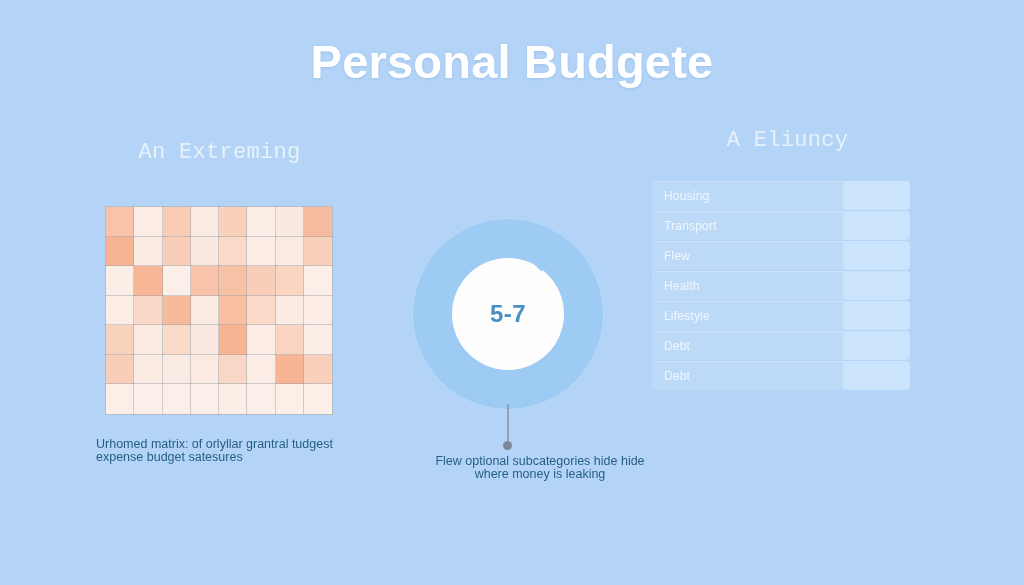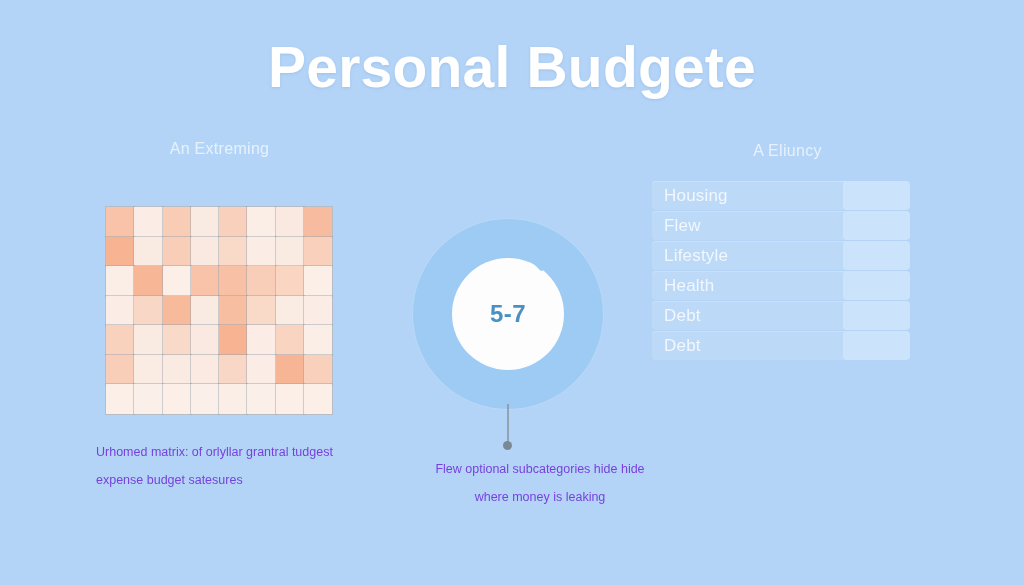--- a/index.html
+++ b/index.html
@@ -15,38 +15,39 @@
     position: relative;
   }
 
   
   #page-title {
     position: absolute;
     top: 34px;
     left: 0;
     width: 1024px;
     text-align: center;
-    font-size: 57px;
+    font-size: 47px;
     font-weight: bold;
     color: #ffffff;
     letter-spacing: 0.2px;
     text-shadow: 0 1px 3px rgba(120,160,210,0.35);
   }
 
   
   .col-heading {
     position: absolute;
-    font-size: 16px;
+    font-size: 22px;
     color: #ecf4fd;
     text-align: center;
     letter-spacing: 0.3px;
     opacity: 0.92;
+    font-family: Liberation Mono, monospace;
   }
   #heading-left  { top: 140px; left: 92px;  width: 255px; }
-  #heading-right { top: 142px; left: 660px; width: 255px; }
+  #heading-right { top: 128px; left: 660px; width: 255px; }
 
   
   #heatmap-panel {
     position: absolute;
     left: 105px;
     top: 206px;
     width: 228px;
     height: 209px;
   }
   #heatmap-grid {
@@ -64,22 +65,22 @@
     width: 100%;
     height: 100%;
     outline: 0.5px solid rgba(150,160,170,0.45);
     outline-offset: -0.5px;
   }
 
   
   .caption {
     position: absolute;
     font-size: 12.5px;
-    line-height: 28px;
-    color: #6d28d9;
+    line-height: 13px;
+    color: #0c4a6e;
     opacity: 0.85;
   }
   #caption-left {
     left: 96px;
     top: 438px;
     width: 270px;
     text-align: left;
   }
   #caption-center {
     left: 420px;
@@ -172,21 +173,21 @@
     background: #bcd9f7;
     box-shadow: 0 1px 1px rgba(255,255,255,0.25) inset;
     display: flex;
     align-items: center;
     overflow: hidden;
   }
   .bar-label {
     position: relative;
     z-index: 2;
     padding-left: 12px;
-    font-size: 17px;
+    font-size: 12px;
     color: #f4f9fe;
     opacity: 0.95;
     letter-spacing: 0.2px;
     white-space: nowrap;
   }
   .bar-fill {
     position: absolute;
     right: 0;
     top: 0;
     height: 100%;
@@ -279,31 +280,35 @@
 
 <div id="caption-center" class="caption">Flew optional subcategories hide hide where money is leaking</div>
 
 <div id="bar-list">
     <div class="bar-row">
       <div class="bar-fill" style="width: 26%;"></div>
       <div class="bar-label">Housing</div>
     </div>
     <div class="bar-row">
       <div class="bar-fill" style="width: 26%;"></div>
+      <div class="bar-label">Transport</div>
+    </div>
+    <div class="bar-row">
+      <div class="bar-fill" style="width: 26%;"></div>
       <div class="bar-label">Flew</div>
     </div>
     <div class="bar-row">
       <div class="bar-fill" style="width: 26%;"></div>
+      <div class="bar-label">Health</div>
+    </div>
+    <div class="bar-row">
+      <div class="bar-fill" style="width: 26%;"></div>
       <div class="bar-label">Lifestyle</div>
     </div>
     <div class="bar-row">
       <div class="bar-fill" style="width: 26%;"></div>
-      <div class="bar-label">Health</div>
-    </div>
-    <div class="bar-row">
-      <div class="bar-fill" style="width: 26%;"></div>
       <div class="bar-label">Debt</div>
     </div>
     <div class="bar-row">
       <div class="bar-fill" style="width: 26%;"></div>
       <div class="bar-label">Debt</div>
     </div>
   </div>
 
 </body></html>

